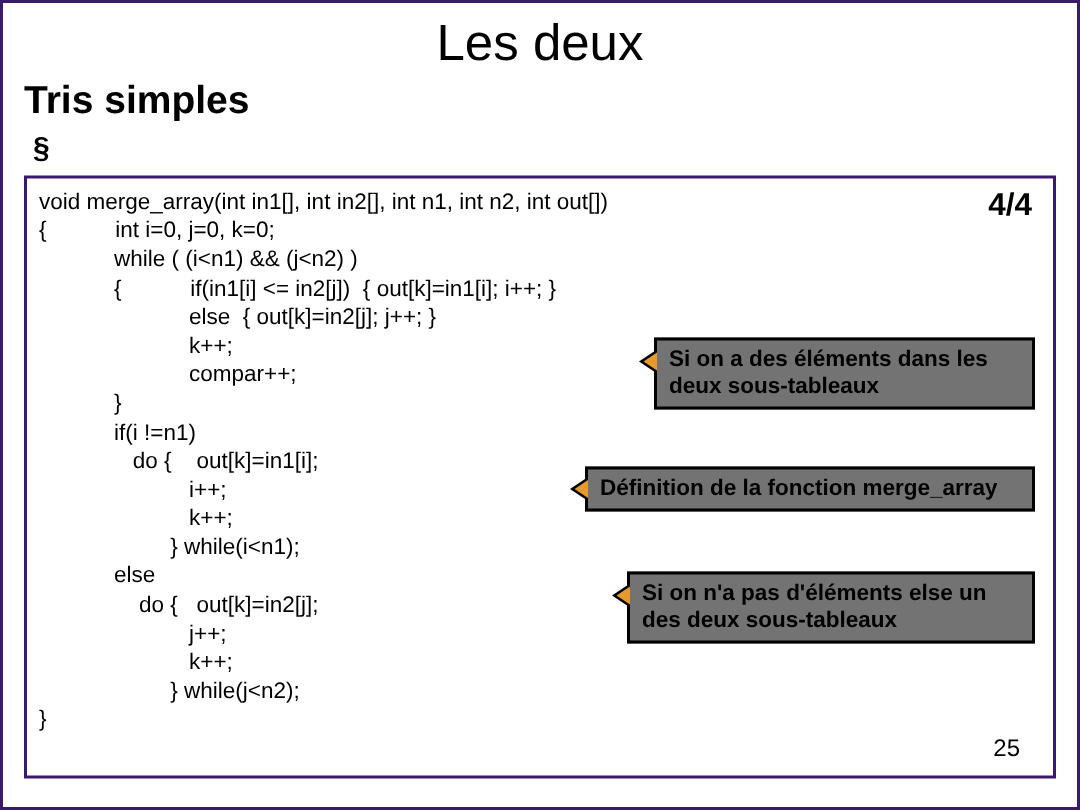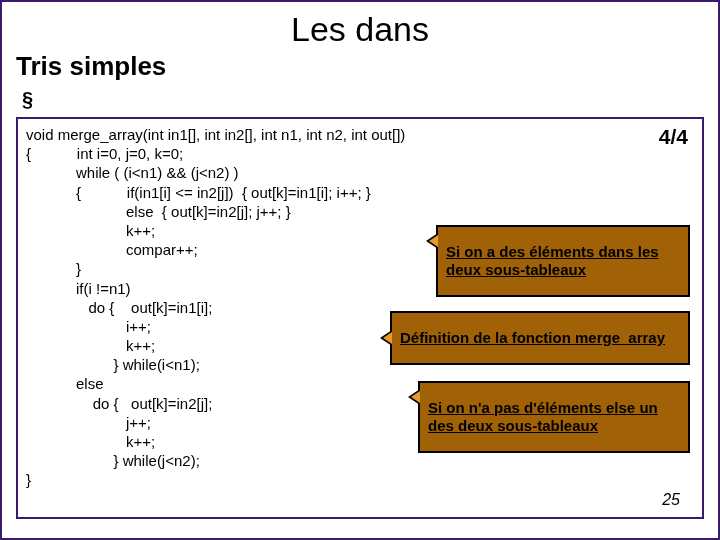--- a/index.html
+++ b/index.html
@@ -59,28 +59,27 @@
   }
   .page-counter {
     position: absolute;
     right: 14px;
     top: 6px;
     font-size: 21px;
     font-weight: bold;
   }
   .callout {
     position: absolute;
-    background: #a16207;
+    background: #737373;
     border: 2px solid #000;
     color: #000;
     font-weight: bold;
     font-size: 15px;
-    padding: 16px 8px;
+    padding: 4px 8px;
     line-height: 1.2;
-    text-decoration: underline;
   }
   .callout::before {
     content: '';
     position: absolute;
     left: -12px;
     width: 0; height: 0;
     border-top: 8px solid transparent;
     border-bottom: 8px solid transparent;
   }
   .callout.arrow-top-left::before {
@@ -106,28 +105,27 @@
   .callout.arrow-mid-left::after { top: 50%; margin-top: -6px; }
   #c1 { right: 12px; top: 106px; width: 254px; }
   #c2 { right: 12px; top: 192px; width: 300px; }
   #c3 { right: 12px; top: 262px; width: 272px; }
   .slide-number {
     position: absolute;
     right: 22px;
     bottom: 8px;
     font-size: 16px;
     color: #000;
-    font-style: italic;
   }
 </style>
 </head>
 <body>
 
 <div class="slide">
-  <div class="title">Les dans</div>
+  <div class="title">Les deux</div>
   <div class="subtitle">Tris simples</div>
 
   <div class="bullet-row">
     <span class="bullet-mark">§</span>
   </div>
 
   <div class="codebox">
     <div class="page-counter">4/4</div>
     <div class="code">void merge_array(int in1[], int in2[], int n1, int n2, int out[])
 {           int i=0, j=0, k=0;

